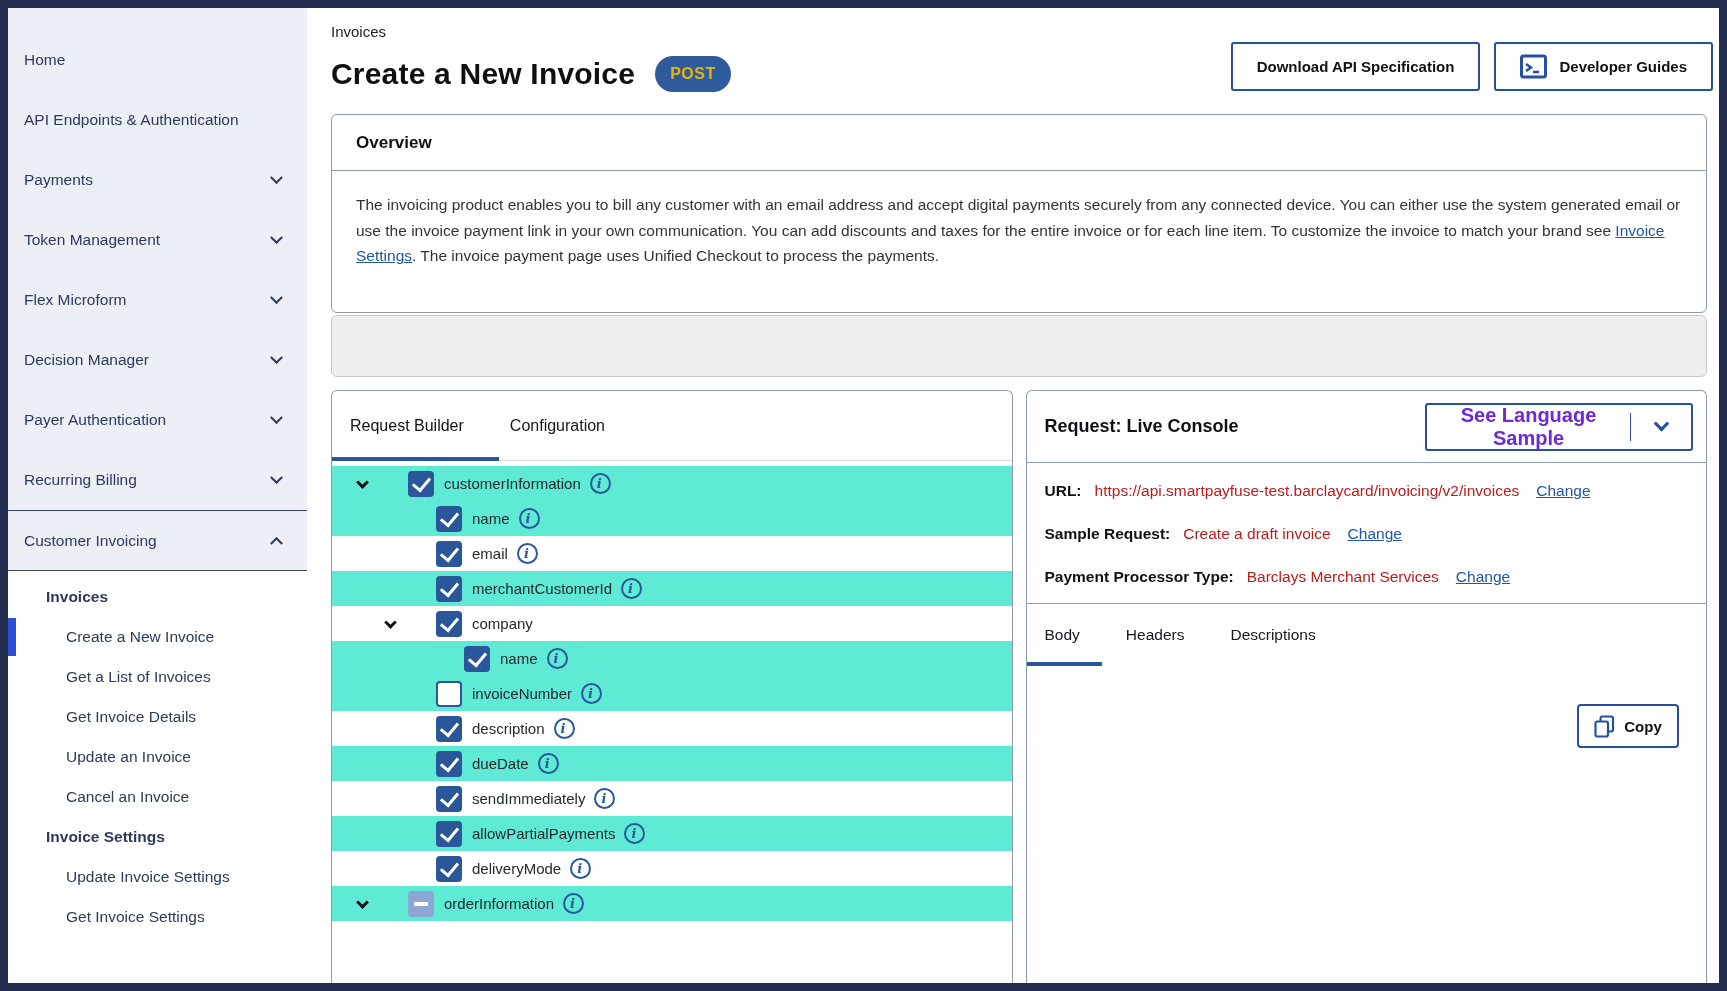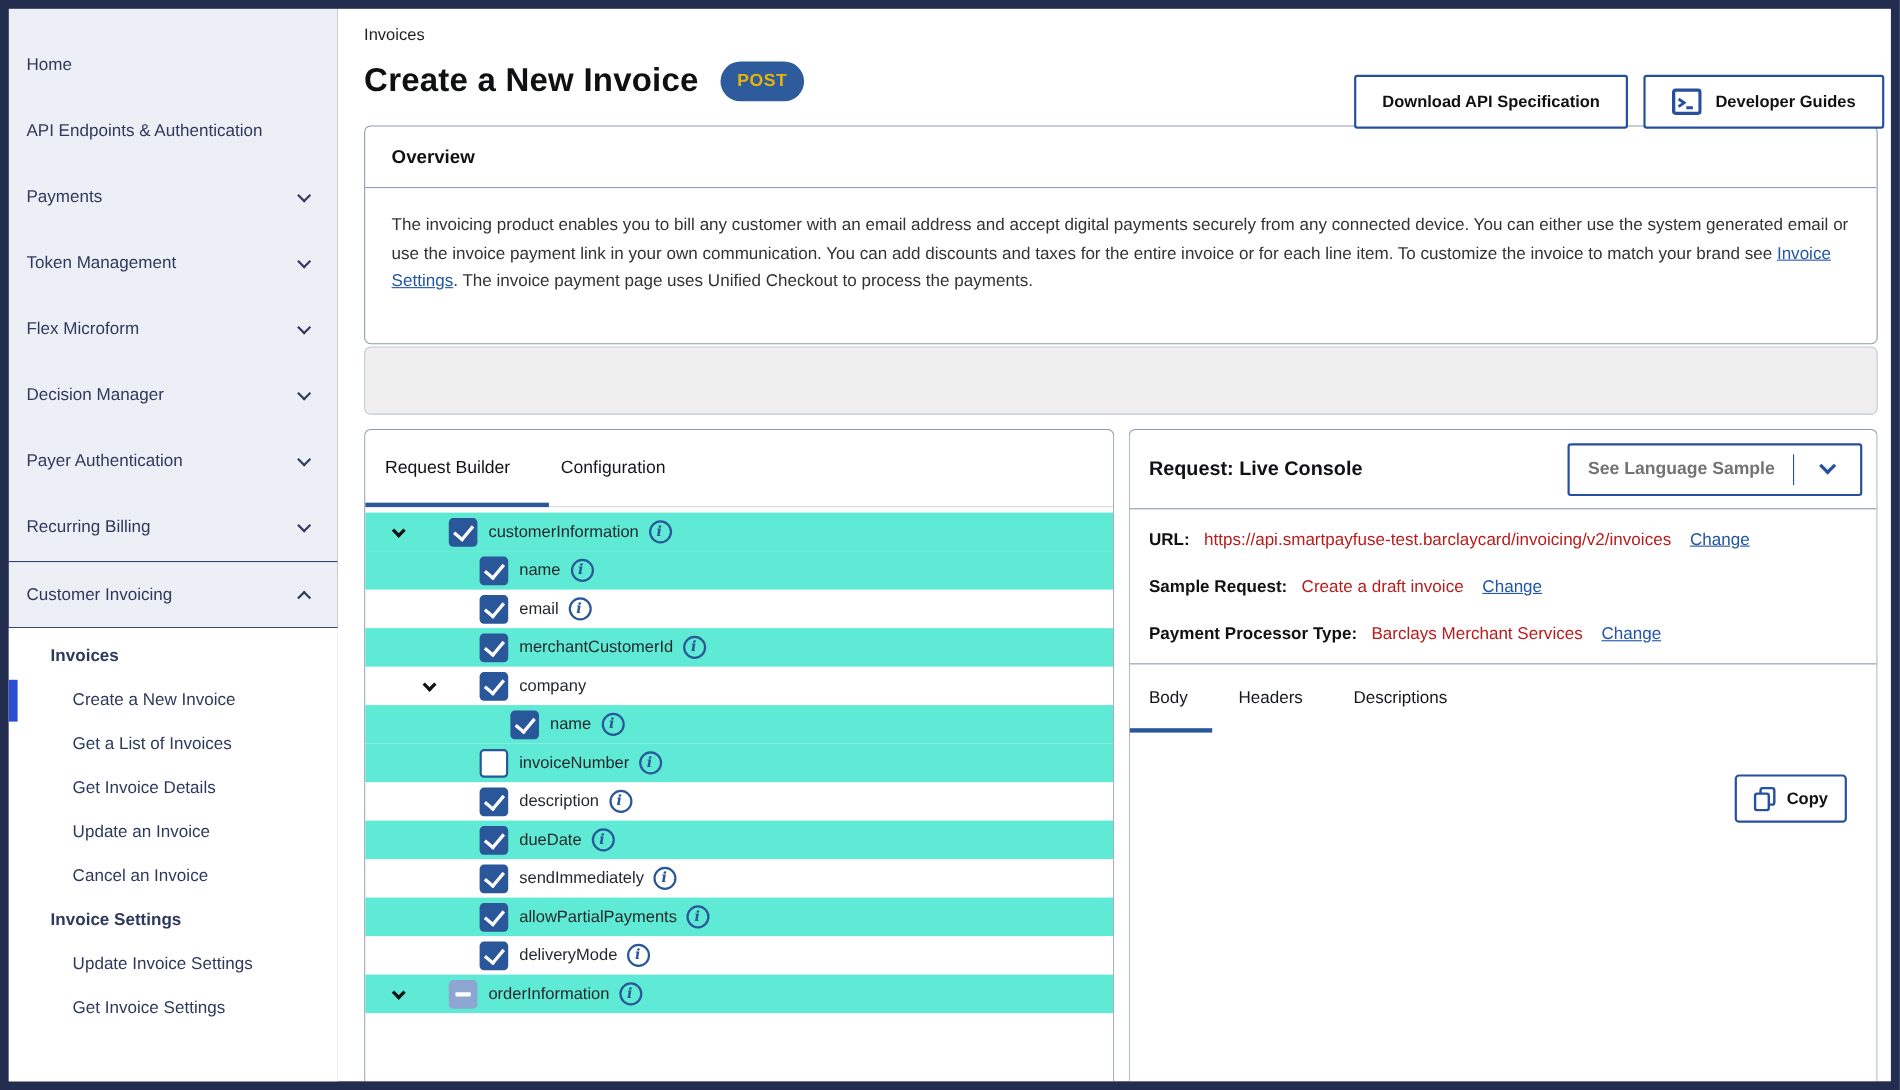--- a/index.html
+++ b/index.html
@@ -21,21 +21,21 @@
   .sub-heading { height:40px; display:flex; align-items:center; padding-left:38px; font-size:15.5px; font-weight:700; color:#2e3a5c; }
   .sub-item { height:40px; display:flex; align-items:center; padding-left:58px; font-size:15.5px; color:#2e3a5c; position:relative; cursor:pointer; }
   .sub-item.active::before { content:""; position:absolute; left:0; top:1px; bottom:1px; width:8px; background:#2b4ed4; }
   
   .main { flex:1; background:#fff; position:relative; padding:0 12px 0 24px; overflow:hidden; }
   .breadcrumb { margin-top:14px; font-size:15px; color:#222; line-height:20px; }
   .title-row { margin-top:10px; height:44px; display:flex; align-items:center; gap:20px; }
   .page-title { font-size:30px; font-weight:700; color:#0f1011; letter-spacing:.2px; }
   .method-badge { height:36px; min-width:58px; padding:0 15px; border-radius:18px; background:#2d5b9c; color:#eab308; font-size:16px; font-weight:700; display:flex; align-items:center; justify-content:center; letter-spacing:.5px; }
   .hdr-buttons { position:absolute; top:34px; right:6px; display:flex; gap:14px; }
-  .hdr-btn { height:49px; background:#fff; border:2px solid #26509f; border-radius:3px; padding:0 24px; font-size:15px; font-weight:600; color:#111; display:flex; align-items:center; gap:12px; cursor:pointer; font-family:"Liberation Sans", sans-serif;margin-top:26px; }
+  .hdr-btn { height:49px; background:#fff; border:2px solid #26509f; border-radius:3px; padding:0 24px; font-size:15px; font-weight:600; color:#111; display:flex; align-items:center; gap:12px; cursor:pointer; font-family:"Liberation Sans", sans-serif; }
   
   .overview-panel { margin-top:18px; height:199px; border:1px solid #8d9ab1; border-radius:6px; background:#fff; overflow:hidden; }
   .overview-header { height:56px; border-bottom:1px solid #8d9ab1; display:flex; align-items:center; padding:0 24px; font-size:17px; font-weight:600; color:#111; }
   .overview-body { padding:21px 24px; font-size:15.5px; line-height:25.5px; color:#333; }
   .inline-link { color:#2156a5; text-decoration:underline; font-weight:500; cursor:pointer; }
   .collapsed-block { margin-top:2px; height:62px; background:#efefef; border:1px solid #c3c9d4; border-radius:6px; }
   
   .panels { margin-top:13px; height:593px; display:flex; gap:13px; }
   .panel { flex:1; border:1px solid #8d9ab1; border-bottom:none; border-radius:6px 6px 0 0; background:#fff; overflow:hidden; position:relative; }
   
@@ -57,21 +57,21 @@
   .cbx.unchecked { background:#fff; border:2px solid #2a5799; }
   .cbx.indeterminate { background:#8ea6d2; }
   .cbx.indeterminate::after { content:""; position:absolute; left:6px; top:11px; width:14px; height:4px; background:#fff; border-radius:1px; }
   .tree-label { font-size:15px; color:#24292e; margin-right:9px; }
   .info-icon { width:21px; height:21px; border:2px solid #2a5799; border-radius:50%; color:#2a5799; display:inline-flex; align-items:center; justify-content:center; font-size:13px; font-weight:700; font-style:italic; font-family:"DejaVu Serif", serif; cursor:pointer; flex-shrink:0; }
   .info-icon::after { content:"i"; margin-right:2px; }
   
   .console-header { height:72px; border-bottom:1px solid #8d9ab1; display:flex; align-items:center; padding:0 13px 0 18px; }
   .console-title { font-size:18px; font-weight:600; color:#101114; }
   .lang-btn { margin-left:auto; height:48px; width:268px; border:2px solid #26509f; border-radius:3px; background:#fff; display:flex; align-items:center; cursor:pointer; }
-  .lang-label { flex:1; text-align:center; font-size:16px; font-weight:600; color:#737373; }
+  .lang-label { flex:1; text-align:center; font-size:20px; font-weight:600; color:#6d28d9; }
   .lang-div { width:1px; height:28px; background:#26509f; }
   .lang-chevwrap { width:60px; display:flex; align-items:center; justify-content:center; }
   .blue-chev { width:11px; height:11px; border-right:3px solid #26509f; border-bottom:3px solid #26509f; transform:rotate(45deg) translate(-2px,-2px); }
   .console-info { height:141px; border-bottom:1px solid #8d9ab1; padding:17px 22px 0 18px; }
   .info-row { display:flex; align-items:baseline; margin-bottom:21px; font-size:15.5px; line-height:22px; white-space:nowrap; }
   .info-label { font-weight:700; color:#111; margin-right:13px; }
   .info-value { color:#b91c1c; margin-right:17px; }
   .change-link { color:#2156a5; text-decoration:underline; font-weight:500; cursor:pointer; }
   .console-tabs { height:62px; display:flex; align-items:center; gap:46px; padding-left:18px; position:relative; }
   .console-tabs .underline { position:absolute; left:0; bottom:0; height:4px; width:75px; background:#2a5799; }

